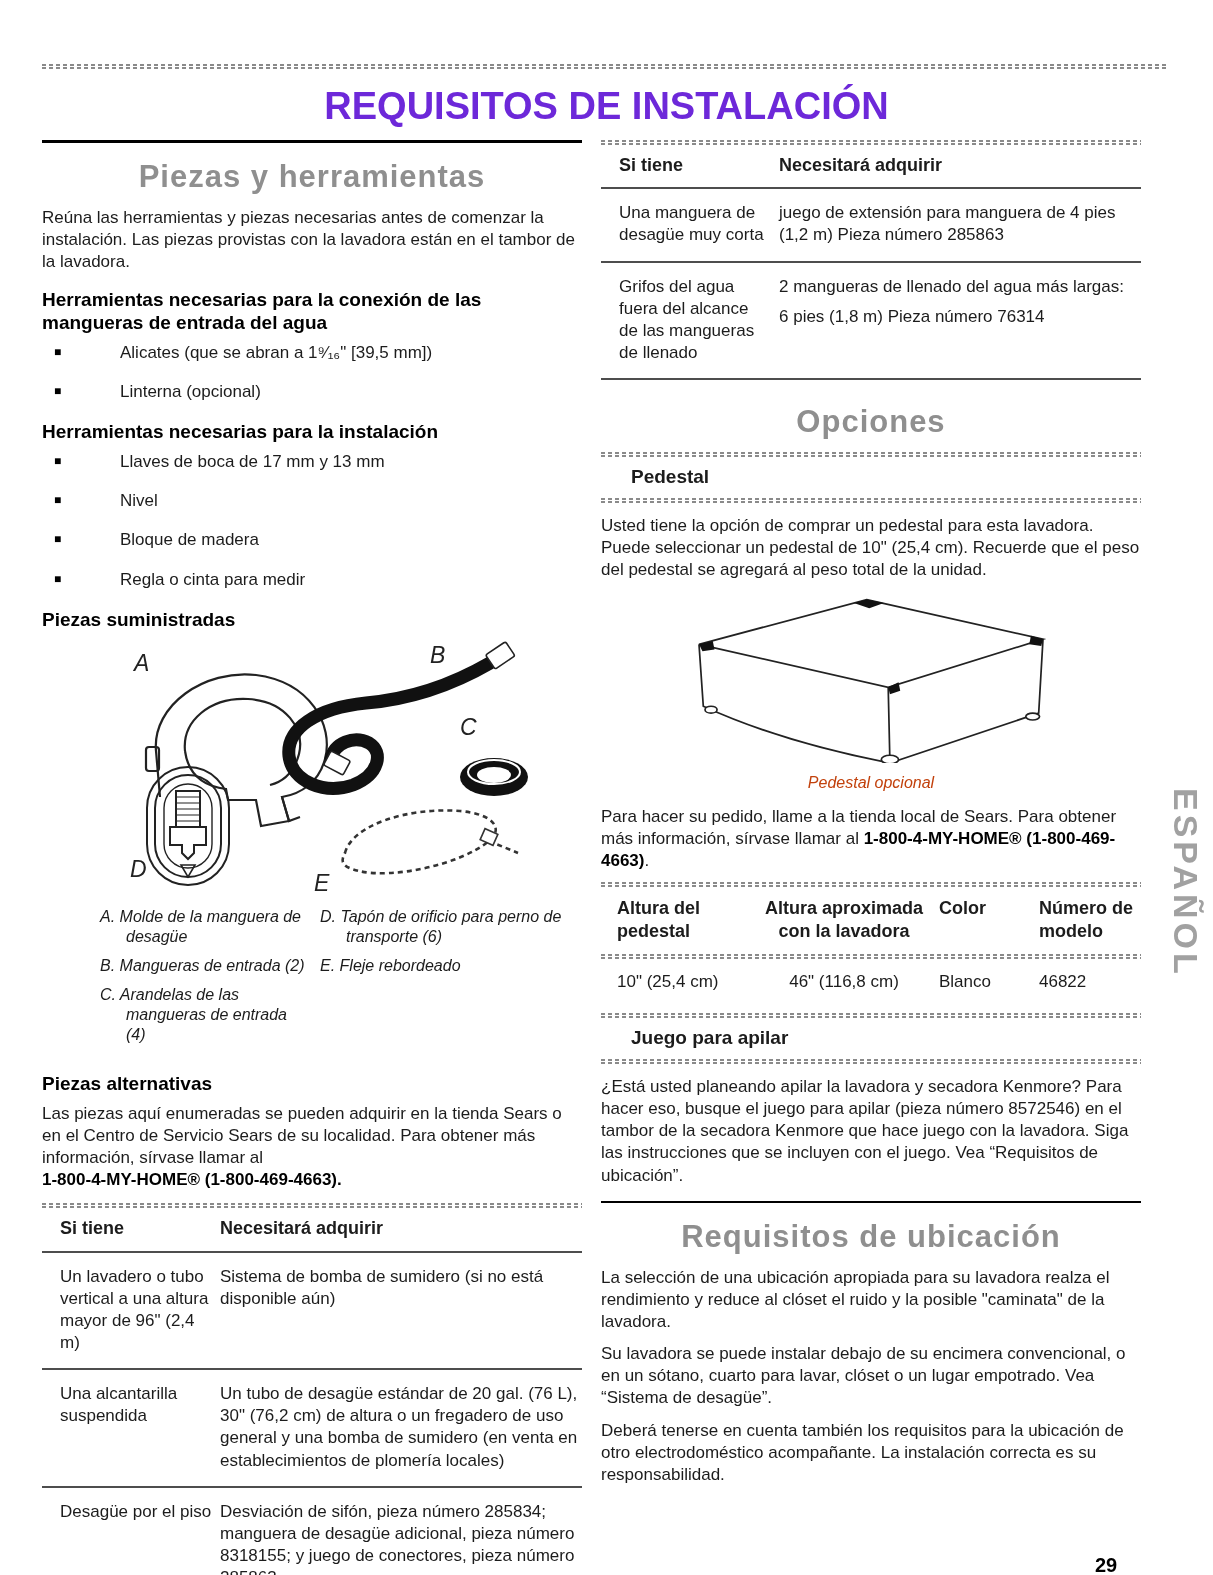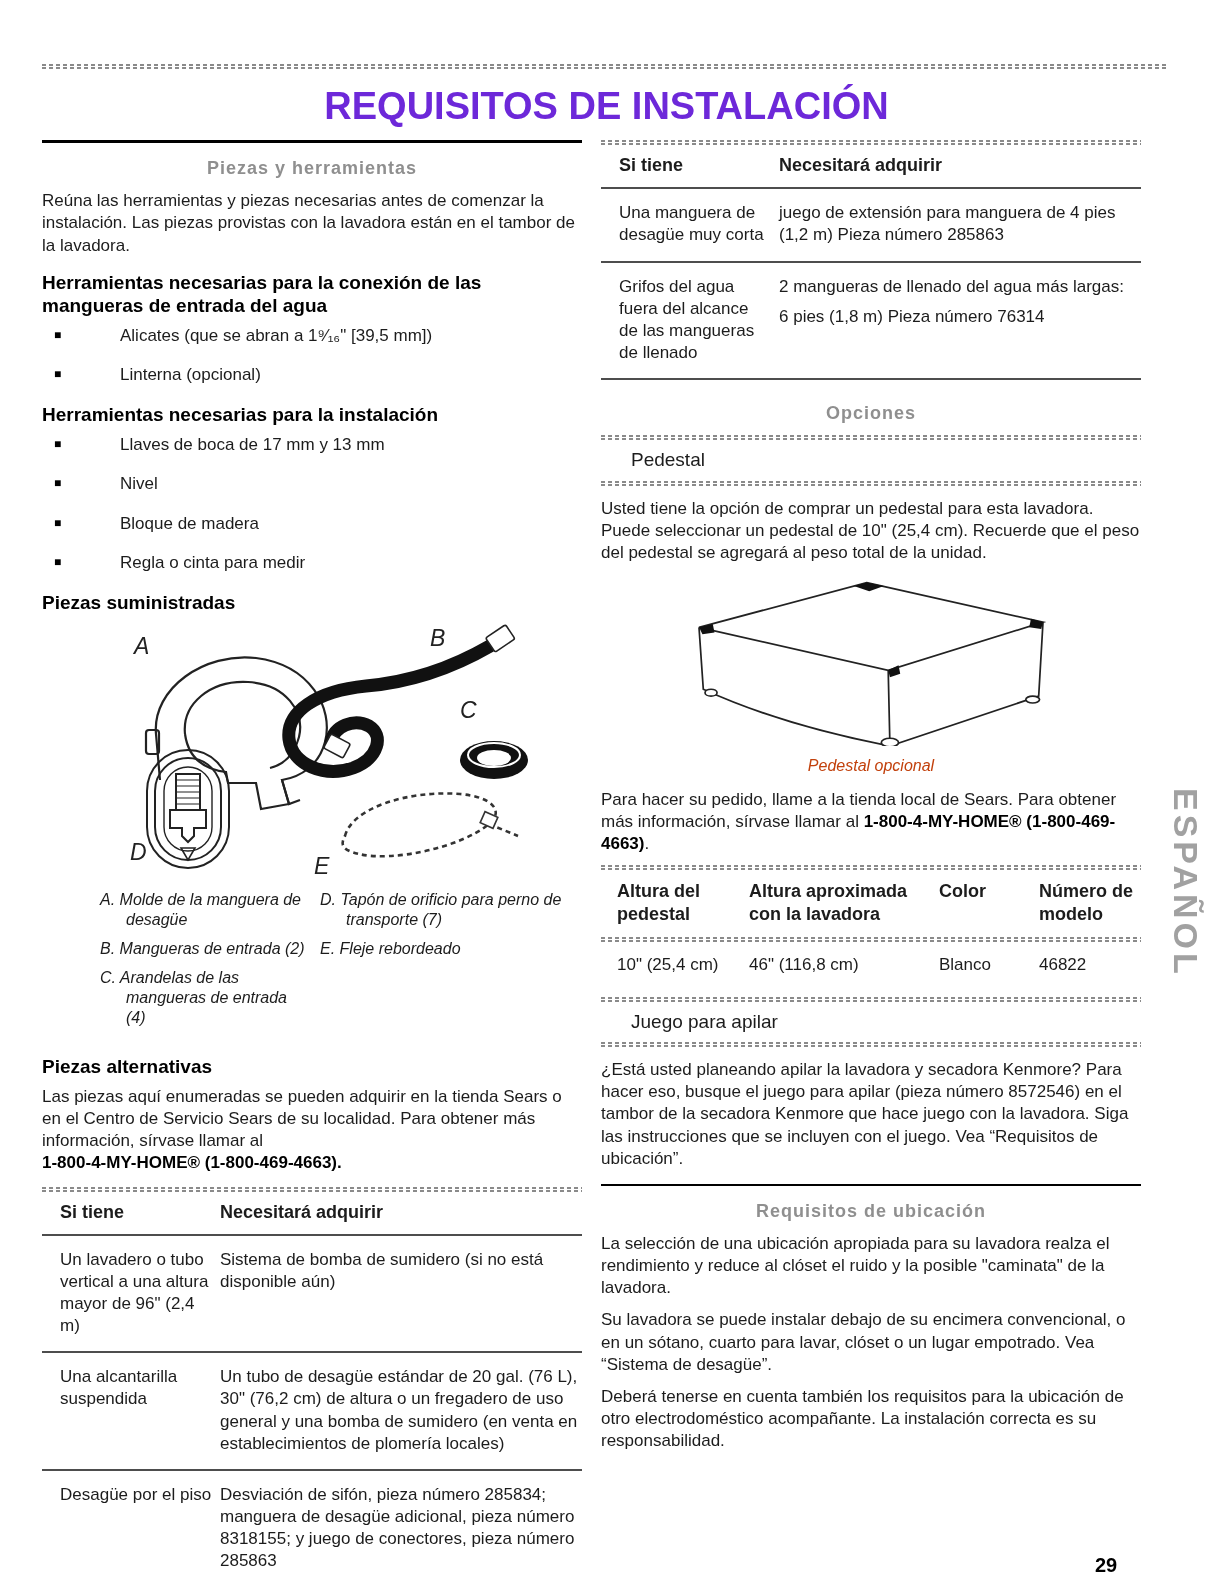--- a/index.html
+++ b/index.html
@@ -21,21 +21,21 @@
     position:absolute; left:0; right:0; top:82px;
     text-align:center; font-weight:bold; font-size:38px; letter-spacing:0px;
     color:#6d28d9;
   }
   .col { position:absolute; top:140px; width:540px; }
   .col-left  { left:42px; }
   .col-right { left:601px; }
 
   .solid-rule { border-top:3px solid #000; }
   .halftone {
-    text-align:center; font-weight:bold; font-size:18px; color:#8f8f8f;
+    text-align:center; font-weight:bold; font-size:31px; color:#8f8f8f;
     letter-spacing:1px; margin:14px 0 10px;
   }
   h3 { font-size:19px; font-weight:bold; line-height:1.22; margin:14px 0 8px; color:#000; }
   p  { margin:0 0 10px; }
   .bullet { position:relative; padding-left:78px; margin:0 0 17px; }
   .bullet .sq { position:absolute; left:12px; top:3px; font-size:12px; color:#000; }
   b, .b { font-weight:bold; color:#000; }
 
   
   .tbl { width:100%; }
@@ -43,34 +43,34 @@
   .tbl-head .c1 { width:178px; flex:none; padding-left:18px; }
   .tbl-head .c2 { flex:1; }
   .tbl-row { display:flex; padding:13px 0 14px; border-top:2px solid #4d4d4d; }
   .tbl-row .c1 { width:178px; flex:none; padding-left:18px; padding-right:8px; }
   .tbl-row .c2 { flex:1; padding-right:4px; }
   .tbl-row .c2 p { margin:0 0 8px; }
   .tbl-row .c2 p:last-child { margin-bottom:0; }
   .tbl-bottom { border-top:2px solid #4d4d4d; }
 
   
-  .subhead { font-size:19px; font-weight:normal; padding:8px 0 8px 30px; }
+  .subhead { font-size:19px; font-weight:bold; padding:8px 0 8px 30px; }
 
   
   .cap-row { display:flex; margin-top:4px; }
   .cap-col1 { width:268px; flex:none; padding-left:58px; }
   .cap-col2 { flex:1; padding-left:10px; }
   .cap { font-style:italic; font-size:16px; line-height:1.25; margin-bottom:9px;
          padding-left:26px; text-indent:-26px; }
 
   
   .ped-head { display:flex; font-weight:bold; font-size:18px; line-height:1.25; padding:10px 0 12px; }
   .ped-row  { display:flex; padding:12px 0 14px; }
   .ped-c1 { width:148px; flex:none; padding-left:16px; }
-  .ped-c2 { width:190px; flex:none; }
+  .ped-c2 { width:190px; flex:none;text-align:center; }
   .ped-c3 { width:100px; flex:none; }
   .ped-c4 { flex:1; }
 
   .img-caption { text-align:center; font-style:italic; font-size:16px; color:#c2410c; margin:4px 0 12px; }
 
   .watermark {
     position:absolute; left:1146px; top:788px; width:62px; height:330px;
     writing-mode:vertical-rl; text-orientation:mixed;
     font-weight:bold; font-size:34px; letter-spacing:4px; color:#979797;
     opacity:0.9;
@@ -168,21 +168,21 @@
         <rect x="440" y="192" width="14" height="12" fill="#fff" stroke="#333" stroke-width="1.6" transform="rotate(24 447 198)"></rect>
       </svg>
 
       <div class="cap-row">
         <div class="cap-col1">
           <div class="cap">A. Molde de la manguera de desagüe</div>
           <div class="cap">B. Mangueras de entrada (2)</div>
           <div class="cap">C. Arandelas de las mangueras de entrada (4)</div>
         </div>
         <div class="cap-col2">
-          <div class="cap">D. Tapón de orificio para perno de transporte (7)</div>
+          <div class="cap">D. Tapón de orificio para perno de transporte (6)</div>
           <div class="cap">E. Fleje rebordeado</div>
         </div>
       </div>
     </div>
 
     <h3 style="margin-top:18px;">Piezas alternativas</h3>
     <p>
       <span>Las piezas aquí enumeradas se pueden adquirir en la tienda Sears o en el Centro de Servicio Sears de su localidad. Para obtener más información, sírvase llamar al</span><br>
       <b>1-800-4-MY-HOME® (1-800-469-4663).</b>
     </p>

